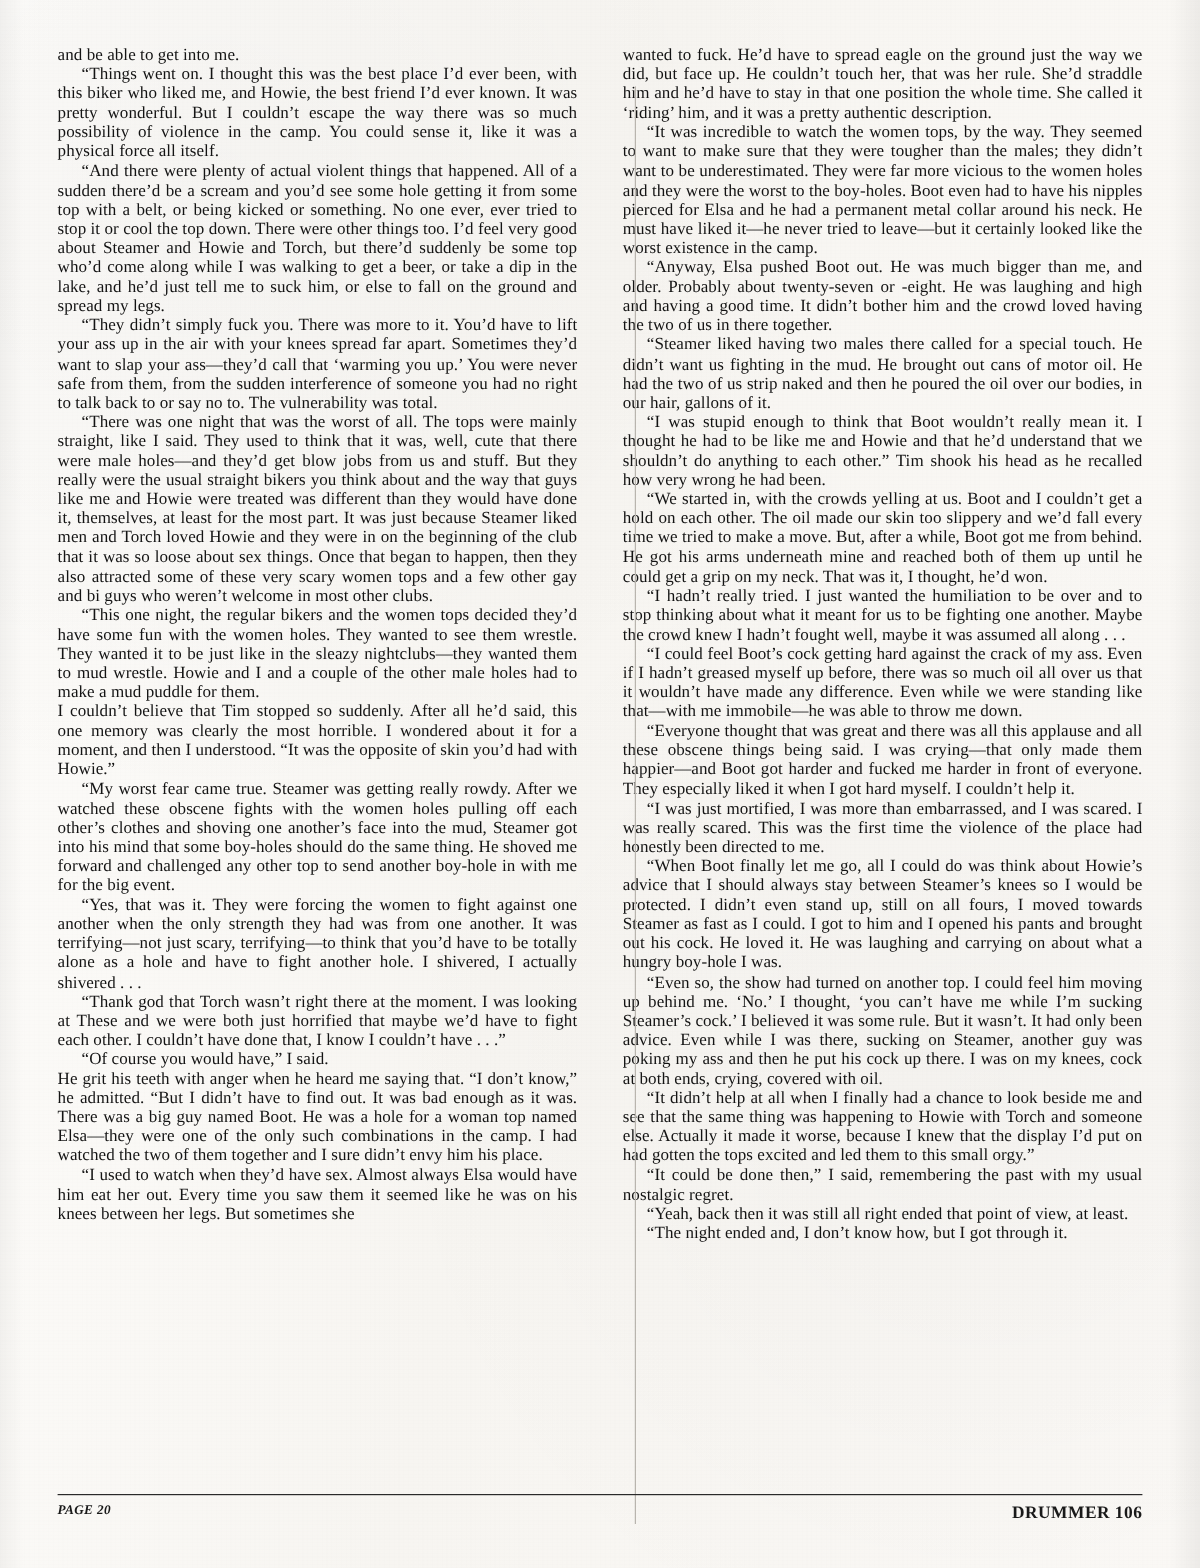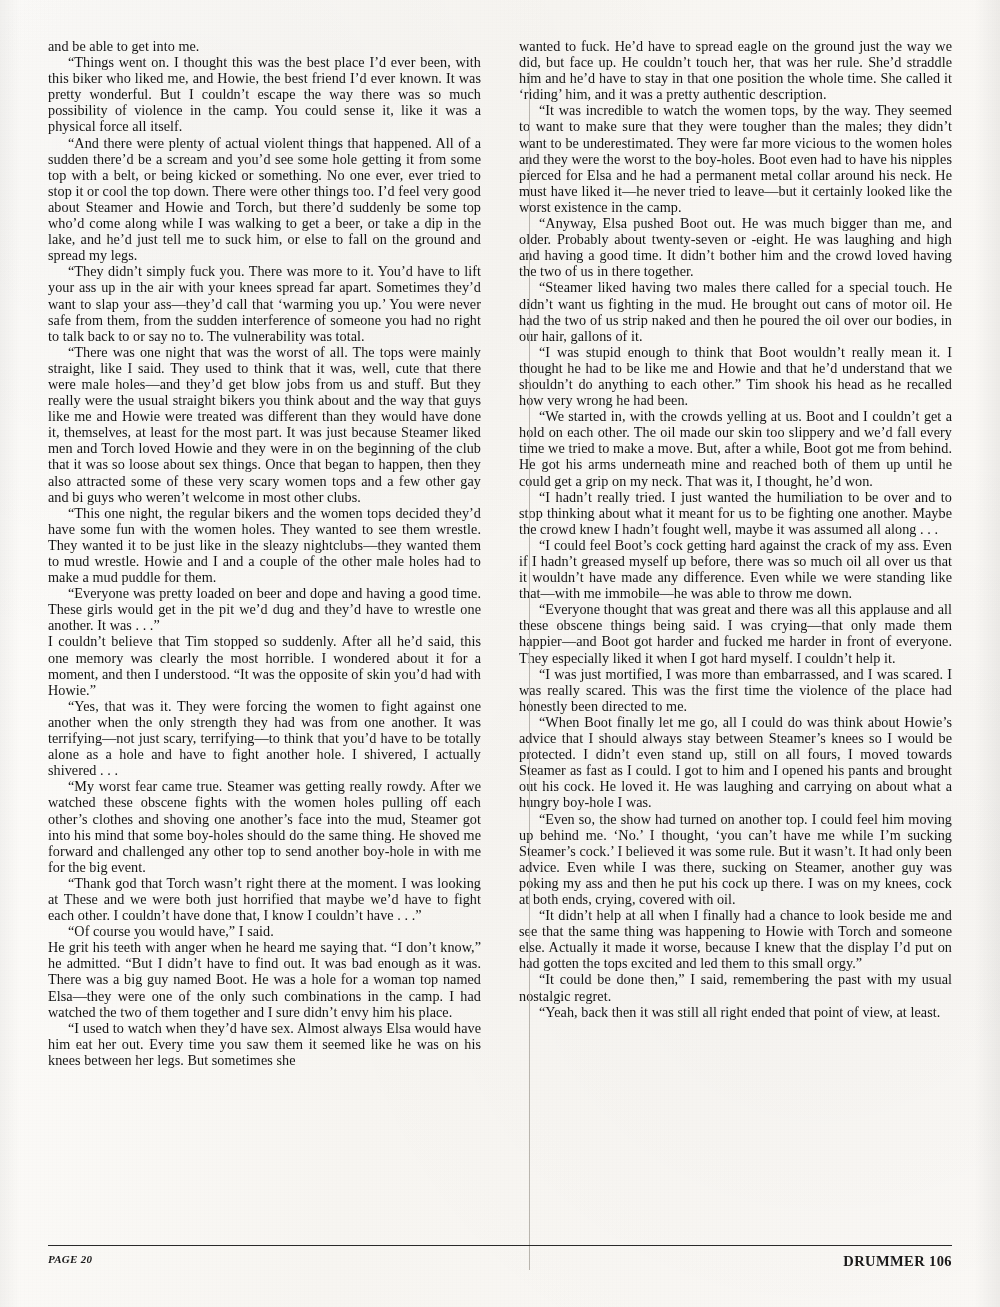--- a/index.html
+++ b/index.html
@@ -132,24 +132,23 @@
   <div class="content">
     <div class="columns">
 
       <div class="col">
         <p class="noindent">and be able to get into me.</p>
         <p>“Things went on. I thought this was the best place I’d ever been, with this biker who liked me, and Howie, the best friend I’d ever known. It was pretty wonderful. But I couldn’t escape the way there was so much possibility of violence in the camp. You could sense it, like it was a physical force all itself.</p>
         <p>“And there were plenty of actual violent things that happened. All of a sudden there’d be a scream and you’d see some hole getting it from some top with a belt, or being kicked or something. No one ever, ever tried to stop it or cool the top down. There were other things too. I’d feel very good about Steamer and Howie and Torch, but there’d suddenly be some top who’d come along while I was walking to get a beer, or take a dip in the lake, and he’d just tell me to suck him, or else to fall on the ground and spread my legs.</p>
         <p>“They didn’t simply fuck you. There was more to it. You’d have to lift your ass up in the air with your knees spread far apart. Sometimes they’d want to slap your ass—they’d call that ‘warming you up.’ You were never safe from them, from the sudden interference of someone you had no right to talk back to or say no to. The vulnerability was total.</p>
         <p>“There was one night that was the worst of all. The tops were mainly straight, like I said. They used to think that it was, well, cute that there were male holes—and they’d get blow jobs from us and stuff. But they really were the usual straight bikers you think about and the way that guys like me and Howie were treated was different than they would have done it, themselves, at least for the most part. It was just because Steamer liked men and Torch loved Howie and they were in on the beginning of the club that it was so loose about sex things. Once that began to happen, then they also attracted some of these very scary women tops and a few other gay and bi guys who weren’t welcome in most other clubs.</p>
         <p>“This one night, the regular bikers and the women tops decided they’d have some fun with the women holes. They wanted to see them wrestle. They wanted it to be just like in the sleazy nightclubs—they wanted them to mud wrestle. Howie and I and a couple of the other male holes had to make a mud puddle for them.</p>
-        <p>“Everyone was pretty loaded on beer and dope and having a good time. These girls would get in the pit we’d dug and they’d have to wrestle one another. It was . . .”</p>
         <p class="noindent">I couldn’t believe that Tim stopped so suddenly. After all he’d said, this one memory was clearly the most horrible. I wondered about it for a moment, and then I understood. “It was the opposite of skin you’d had with Howie.”</p>
+        <p>“My worst fear came true. Steamer was getting really rowdy. After we watched these obscene fights with the women holes pulling off each other’s clothes and shoving one another’s face into the mud, Steamer got into his mind that some boy-holes should do the same thing. He shoved me forward and challenged any other top to send another boy-hole in with me for the big event.</p>
         <p>“Yes, that was it. They were forcing the women to fight against one another when the only strength they had was from one another. It was terrifying—not just scary, terrifying—to think that you’d have to be totally alone as a hole and have to fight another hole. I shivered, I actually shivered . . .</p>
-        <p>“My worst fear came true. Steamer was getting really rowdy. After we watched these obscene fights with the women holes pulling off each other’s clothes and shoving one another’s face into the mud, Steamer got into his mind that some boy-holes should do the same thing. He shoved me forward and challenged any other top to send another boy-hole in with me for the big event.</p>
         <p>“Thank god that Torch wasn’t right there at the moment. I was looking at These and we were both just horrified that maybe we’d have to fight each other. I couldn’t have done that, I know I couldn’t have . . .”</p>
         <p>“Of course you would have,” I said.</p>
         <p class="noindent">He grit his teeth with anger when he heard me saying that. “I don’t know,” he admitted. “But I didn’t have to find out. It was bad enough as it was. There was a big guy named Boot. He was a hole for a woman top named Elsa—they were one of the only such combinations in the camp. I had watched the two of them together and I sure didn’t envy him his place.</p>
         <p>“I used to watch when they’d have sex. Almost always Elsa would have him eat her out. Every time you saw them it seemed like he was on his knees between her legs. But sometimes she</p>
       </div>
 
       <div class="col">
         <p class="noindent">wanted to fuck. He’d have to spread eagle on the ground just the way we did, but face up. He couldn’t touch her, that was her rule. She’d straddle him and he’d have to stay in that one position the whole time. She called it ‘riding’ him, and it was a pretty authentic description.</p>
         <p>“It was incredible to watch the women tops, by the way. They seemed to want to make sure that they were tougher than the males; they didn’t want to be underestimated. They were far more vicious to the women holes and they were the worst to the boy-holes. Boot even had to have his nipples pierced for Elsa and he had a permanent metal collar around his neck. He must have liked it—he never tried to leave—but it certainly looked like the worst existence in the camp.</p>
         <p>“Anyway, Elsa pushed Boot out. He was much bigger than me, and older. Probably about twenty-seven or -eight. He was laughing and high and having a good time. It didn’t bother him and the crowd loved having the two of us in there together.</p>
@@ -158,20 +157,21 @@
         <p>“We started in, with the crowds yelling at us. Boot and I couldn’t get a hold on each other. The oil made our skin too slippery and we’d fall every time we tried to make a move. But, after a while, Boot got me from behind. He got his arms underneath mine and reached both of them up until he could get a grip on my neck. That was it, I thought, he’d won.</p>
         <p>“I hadn’t really tried. I just wanted the humiliation to be over and to stop thinking about what it meant for us to be fighting one another. Maybe the crowd knew I hadn’t fought well, maybe it was assumed all along . . .</p>
         <p>“I could feel Boot’s cock getting hard against the crack of my ass. Even if I hadn’t greased myself up before, there was so much oil all over us that it wouldn’t have made any difference. Even while we were standing like that—with me immobile—he was able to throw me down.</p>
         <p>“Everyone thought that was great and there was all this applause and all these obscene things being said. I was crying—that only made them happier—and Boot got harder and fucked me harder in front of everyone. They especially liked it when I got hard myself. I couldn’t help it.</p>
         <p>“I was just mortified, I was more than embarrassed, and I was scared. I was really scared. This was the first time the violence of the place had honestly been directed to me.</p>
         <p>“When Boot finally let me go, all I could do was think about Howie’s advice that I should always stay between Steamer’s knees so I would be protected. I didn’t even stand up, still on all fours, I moved towards Steamer as fast as I could. I got to him and I opened his pants and brought out his cock. He loved it. He was laughing and carrying on about what a hungry boy-hole I was.</p>
         <p>“Even so, the show had turned on another top. I could feel him moving up behind me. ‘No.’ I thought, ‘you can’t have me while I’m sucking Steamer’s cock.’ I believed it was some rule. But it wasn’t. It had only been advice. Even while I was there, sucking on Steamer, another guy was poking my ass and then he put his cock up there. I was on my knees, cock at both ends, crying, covered with oil.</p>
         <p>“It didn’t help at all when I finally had a chance to look beside me and see that the same thing was happening to Howie with Torch and someone else. Actually it made it worse, because I knew that the display I’d put on had gotten the tops excited and led them to this small orgy.”</p>
         <p>“It could be done then,” I said, remembering the past with my usual nostalgic regret.</p>
         <p>“Yeah, back then it was still all right ended that point of view, at least.</p>
+        <p>“The night ended and, I don’t know how, but I got through it.</p>
       </div>
 
     </div>
     <div class="divider"></div>
   </div>
 
   <div class="footer">
     <div class="footer-rule"></div>
     <div class="page-num">PAGE 20</div>
     <div class="issue">DRUMMER 106</div>

